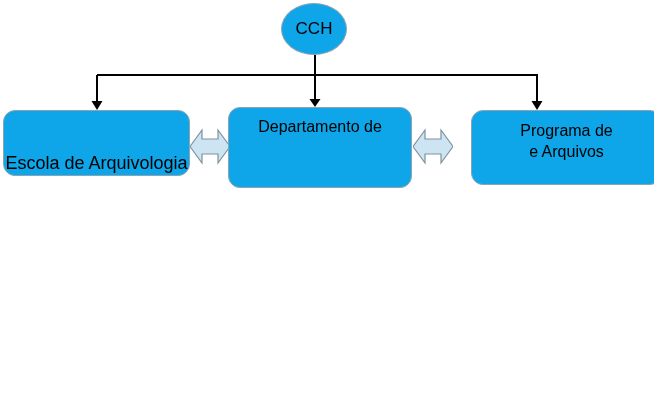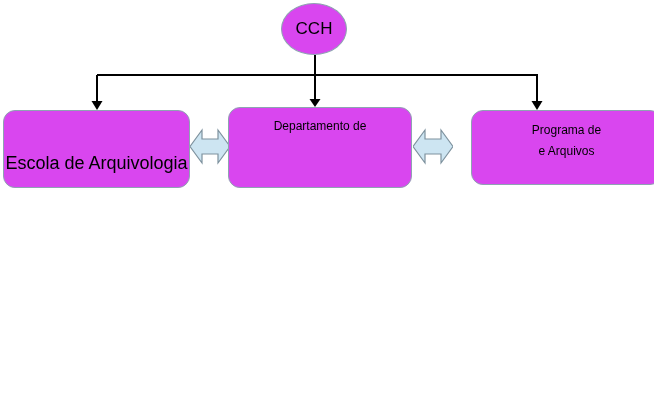--- a/index.html
+++ b/index.html
@@ -19,40 +19,40 @@
     position: absolute; left: 0; top: 0;
   }
   .connectors path {
     stroke: #000000; stroke-width: 2; fill: none;
   }
   .connectors polygon {
     fill: #000000; stroke: none;
   }
   .node {
     position: absolute;
-    background: #d946ef;
+    background: #0ea5e9;
     border: 1px solid #8ea3b2;
     box-sizing: border-box;
     text-align: center;
     color: #000000;
   }
   .ellipse {
     left: 281px; top: 3px; width: 66px; height: 52px;
     border-radius: 50%;
     display: flex; align-items: center; justify-content: center;
     font-size: 17px;
   }
   .box {
     border-radius: 12px;
     overflow: hidden;
     line-height: 21px;
-    font-size: 12px;
+    font-size: 16px;
   }
   .box .line { display: block; white-space: nowrap; }
-  .box1 { left: 3px;   top: 110px; width: 187px; height: 78px; padding-top: 42px; font-size: 18px; }
+  .box1 { left: 3px;   top: 110px; width: 187px; height: 66px; padding-top: 42px; font-size: 18px; }
   .box2 { left: 228px; top: 107px; width: 184px; height: 81px; padding-top: 8px; }
   .box3 { left: 455px; top: 110px; width: 191px; height: 75px; padding-top: 9px; margin-left: 16px; }
   .darrow { position: absolute; width: 40px; height: 37px; }
   .darrow polygon { fill: #cde5f2; stroke: #7e929e; stroke-width: 1.2; }
   .da1 { left: 190px; top: 128px; }
   .da2 { left: 413px; top: 128px; }
 </style>
 </head>
 <body>
 

